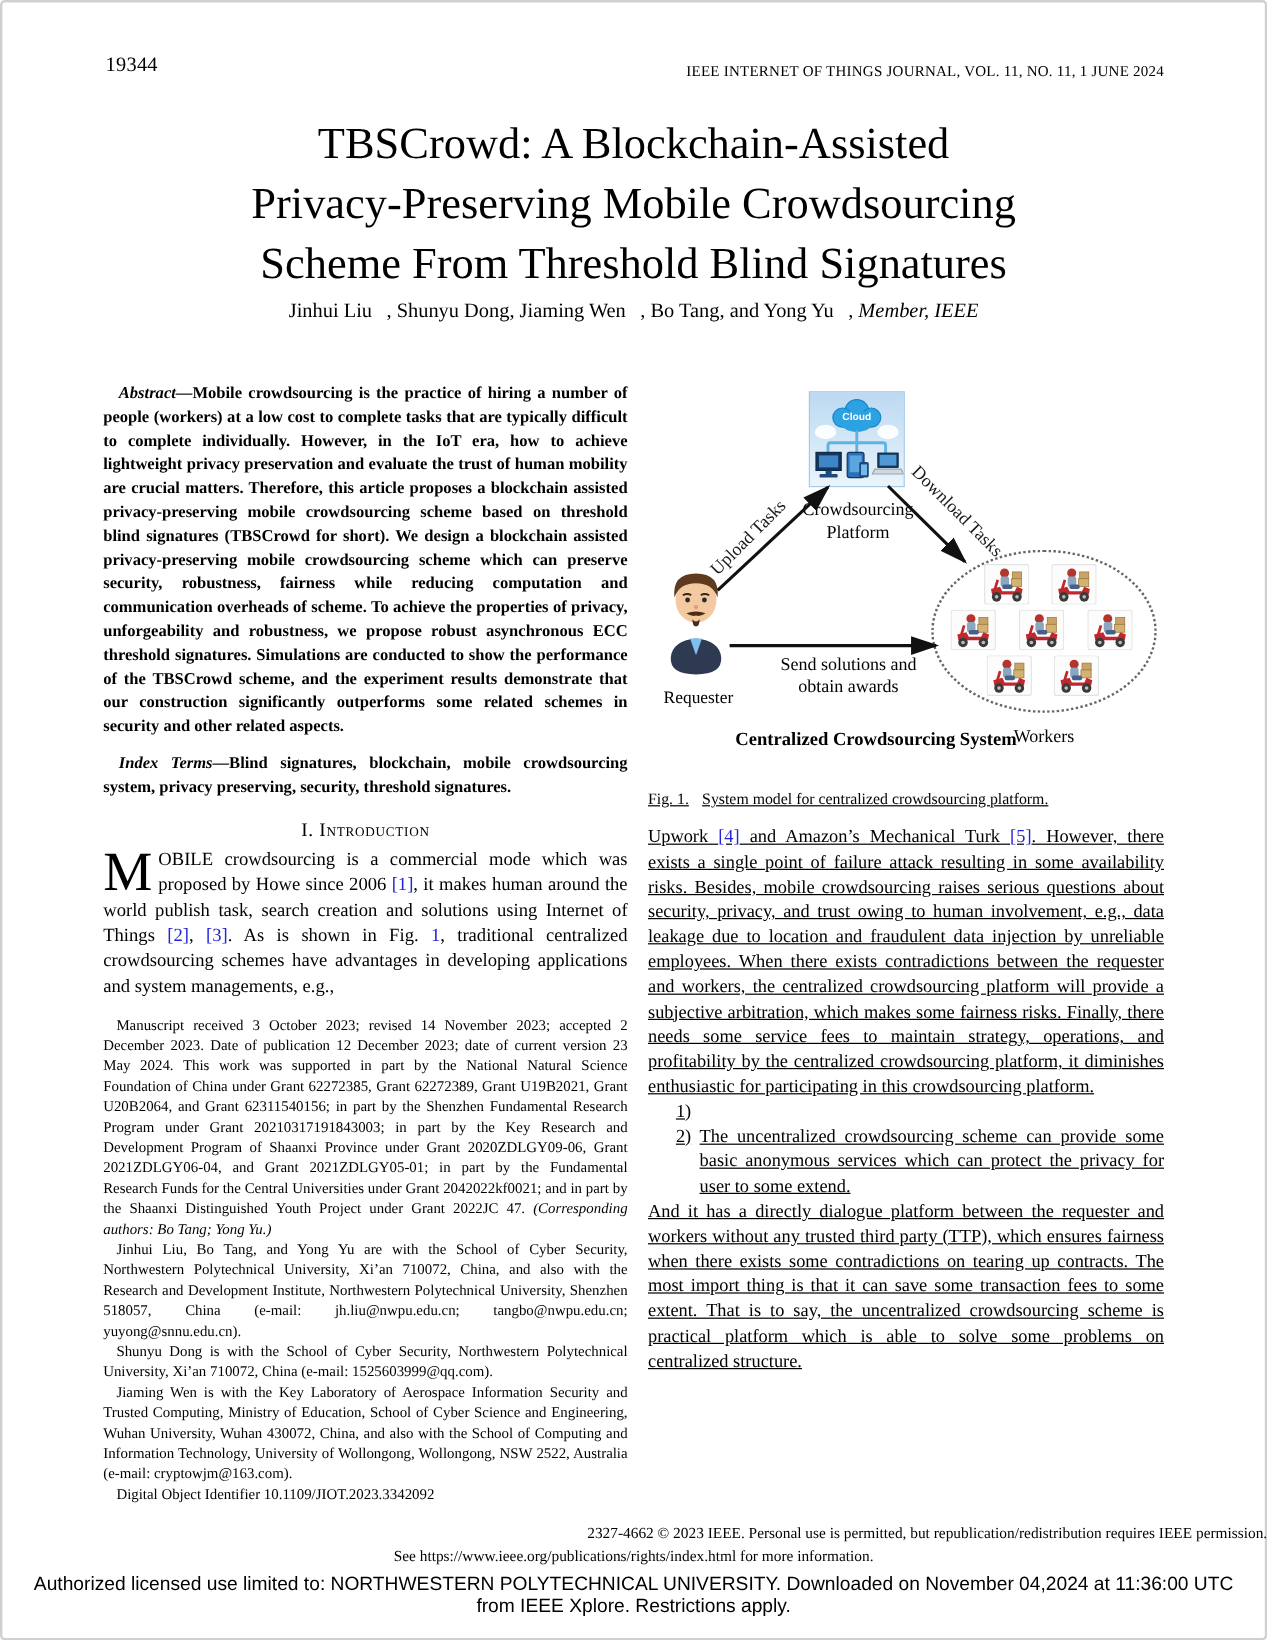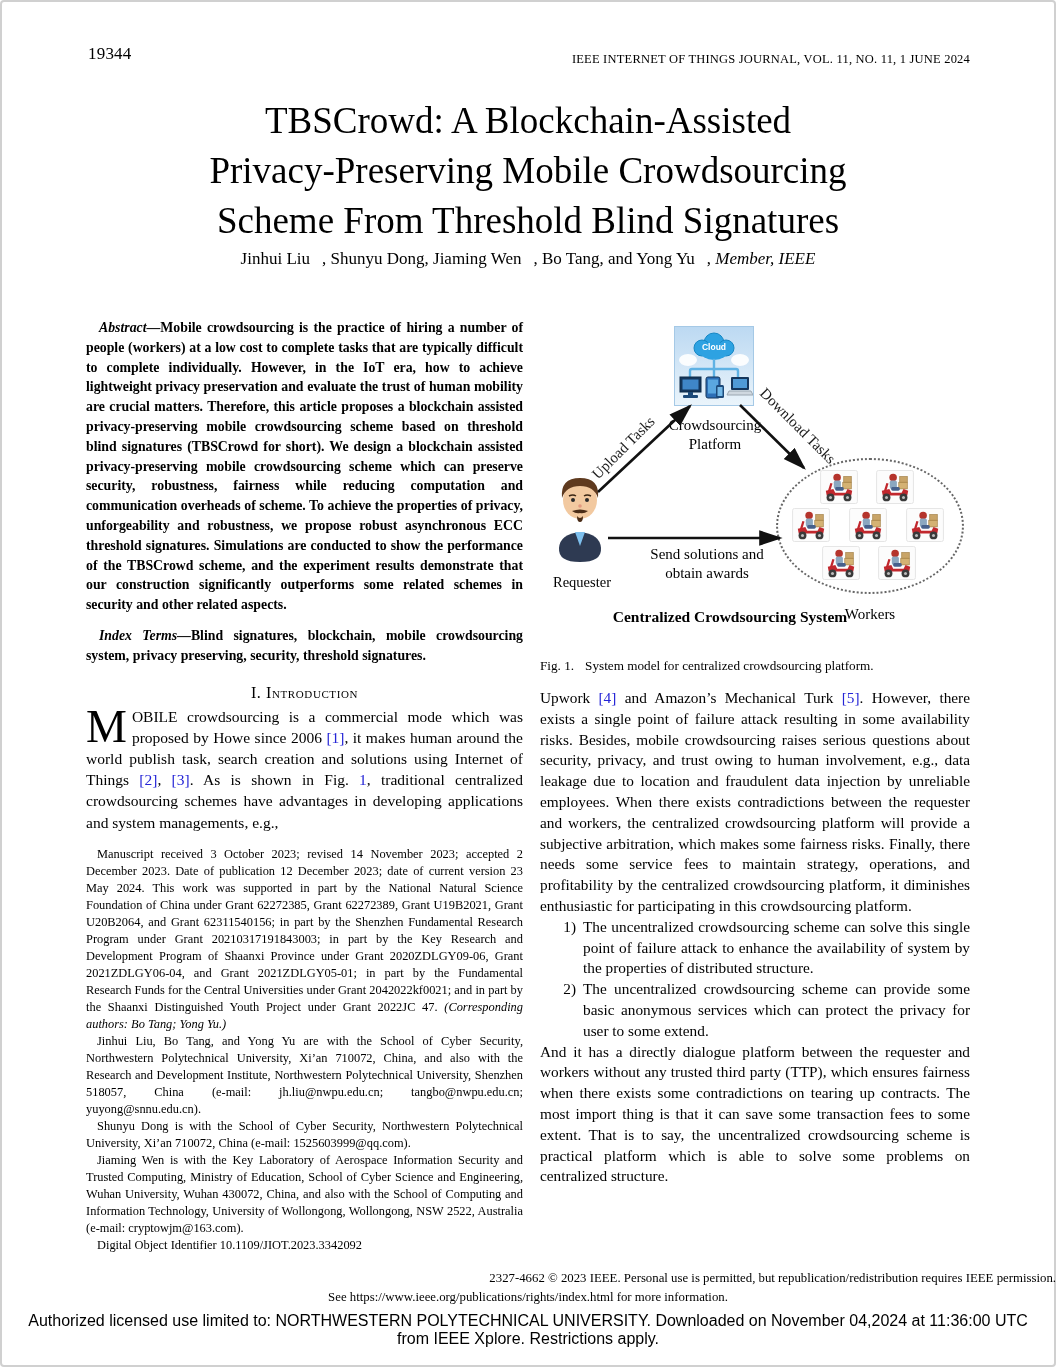--- a/index.html
+++ b/index.html
@@ -18,21 +18,21 @@
   .title{position:absolute;left:0;top:96px;width:100%;text-align:center;
          font-size:37px;line-height:50px;font-weight:400;}
   .authors{position:absolute;left:0;top:249px;width:100%;text-align:center;font-size:17px;}
   .orcid{display:inline-block;width:11px;height:11px;border-radius:50%;
          color:#fff;font-size:7px;line-height:11px;text-align:center;
          font-family:"Liberation Sans",sans-serif;font-weight:bold;
          vertical-align:7px;margin-left:1px;}
 
   
   .col-left{position:absolute;left:86px;top:318px;width:437px;}
-  .col-right{position:absolute;left:540px;top:302px;width:430px;}
+  .col-right{position:absolute;left:540px;top:302px;width:430px;text-decoration:underline;}
 
   .abstract{font-weight:bold;font-size:13.8px;line-height:19.8px;text-align:justify;
             text-indent:13px;margin:0;}
   .lead-it{font-style:italic;}
   .index-terms{font-weight:bold;font-size:13.8px;line-height:19.8px;text-align:justify;
                text-indent:13px;margin:11px 0 0 0;}
   .sec-heading{margin:18px 0 4px 0;text-align:center;font-size:16px;
                font-variant:small-caps;letter-spacing:.6px;}
   .intro-p{font-size:15.5px;line-height:21.2px;text-align:justify;margin:0;}
   .dropcap{float:left;font-size:46px;line-height:35px;padding:3px 5px 0 0;}
@@ -231,21 +231,20 @@
     </svg>
   </div>
 
   <p class="fig-caption"><span class="tag">Fig. 1.</span><span>System model for centralized crowdsourcing platform.</span></p>
 
   <p class="body-p first"><span>Upwork </span><span class="cite">[4]</span><span> and Amazon’s Mechanical Turk </span><span class="cite">[5]</span><span>. However, there exists a single point of failure attack resulting in some availability risks. Besides, mobile crowdsourcing raises serious questions about security, privacy, and trust owing to human involvement, e.g., data leakage due to location and fraudulent data injection by unreliable employees. When there exists contradictions between the requester and workers, the centralized crowdsourcing platform will provide a subjective arbitration, which makes some fairness risks. Finally, there needs some service fees to maintain strategy, operations, and profitability by the centralized crowdsourcing platform, it diminishes enthusiastic for participating in this crowdsourcing platform.</span></p>
 
 
   <div class="li">
     <span class="li-num">1)</span>
-    <div class="li-body">The uncentralized crowdsourcing scheme can solve this single point of failure attack to enhance the availability of system by the properties of distributed structure.</div>
   </div>
   <div class="li">
     <span class="li-num">2)</span>
     <div class="li-body">The uncentralized crowdsourcing scheme can provide some basic anonymous services which can protect the privacy for user to some extend.</div>
   </div>
 
   <p class="body-p">And it has a directly dialogue platform between the requester and workers without any trusted third party (TTP), which ensures fairness when there exists some contradictions on tearing up contracts. The most import thing is that it can save some transaction fees to some extent. That is to say, the uncentralized crowdsourcing scheme is practical platform which is able to solve some problems on centralized structure.</p>
 </div>
 
 <div class="footer-1">2327-4662 © 2023 IEEE. Personal use is permitted, but republication/redistribution requires IEEE permission.</div>

